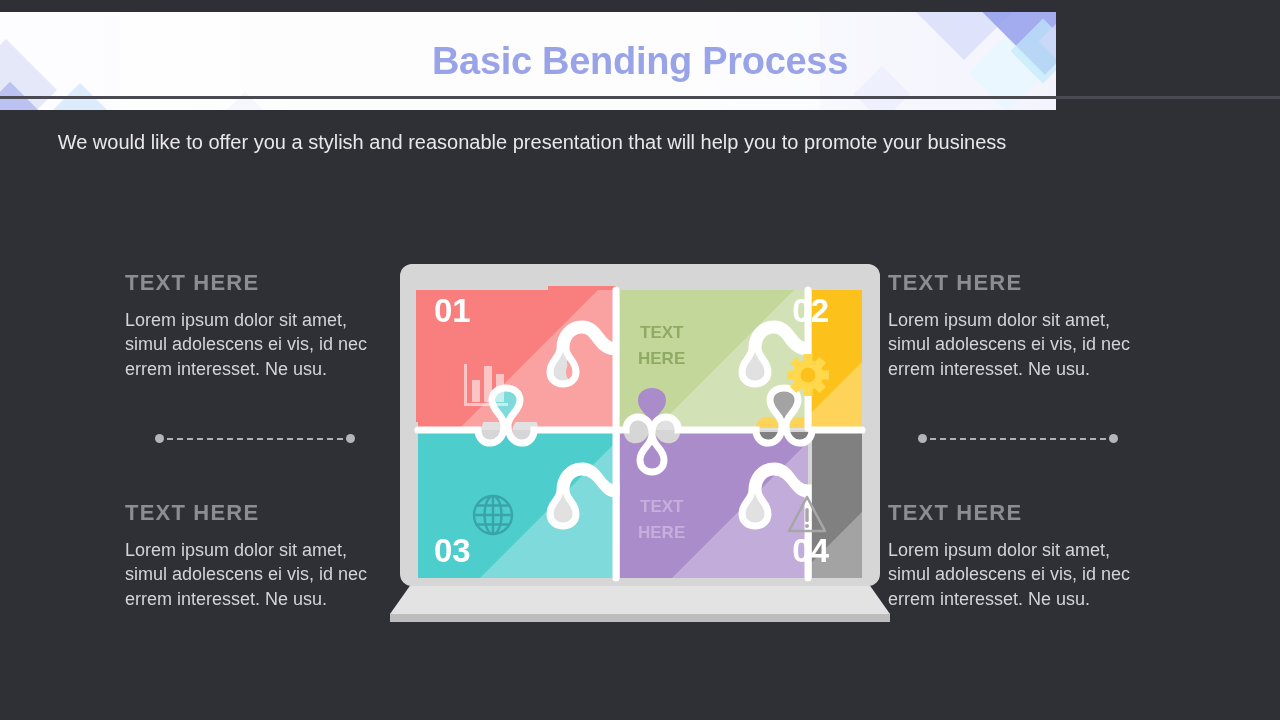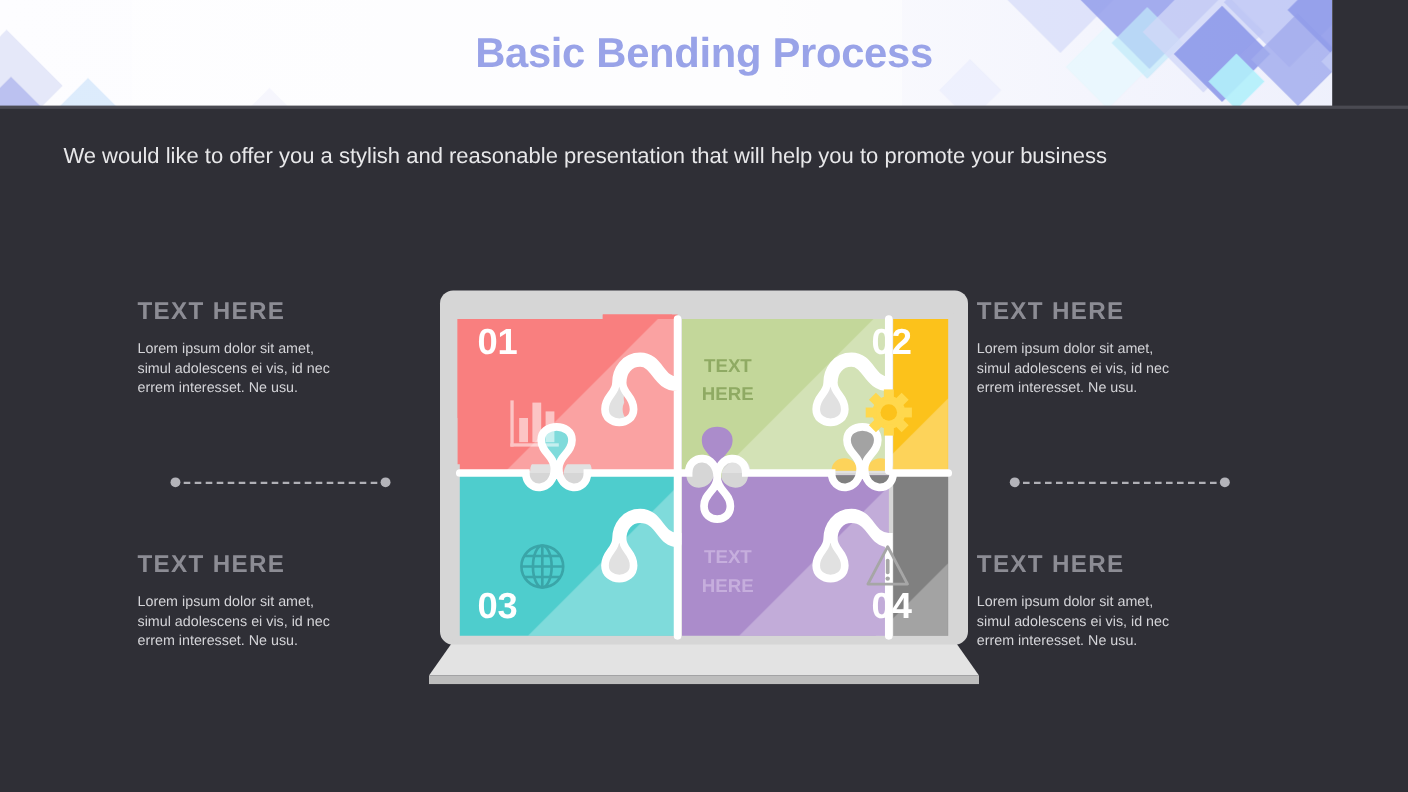--- a/index.html
+++ b/index.html
@@ -5,21 +5,21 @@
   * { margin:0; padding:0; box-sizing:border-box; }
   html,body { width:1280px; height:720px; overflow:hidden; }
   body {
     background:#2f2f36;
     font-family:"Liberation Sans", sans-serif;
     position:relative;
   }
 
   
   .header {
-    position:absolute; left:0; top:0; width:1211px; height:98px;
+    position:absolute; left:0; top:12px; width:1056px; height:98px;
     background:linear-gradient(100deg,#fdfdff 0%,#fbfbfe 45%,#f4f5fd 70%,#eef0fc 100%);
     overflow:hidden;
   }
   .header-deco { position:absolute; left:0; top:0; width:1280px; height:98px; }
   .header-title {
     position:absolute; left:0; top:0; width:1280px; height:98px;
     display:flex; align-items:center; justify-content:center;
     font-size:38px; letter-spacing:-0.3px; z-index:5;
   }
   .title-strong { font-weight:bold; color:#99a3e8; }
@@ -35,21 +35,21 @@
     text-align:center; color:#e8e8ea; font-size:20px;
   }
 
   
   .block { position:absolute; width:260px; text-align:left; }
   .block-heading {
     font-size:22px; font-weight:bold; color:#8c8c94;
     letter-spacing:1.2px; margin-bottom:12px;
   }
   .block-body {
-    font-size:13px; line-height:1.35; color:#d4d4d8; white-space:pre-line;
+    font-size:18px; line-height:1.35; color:#d4d4d8; white-space:pre-line;
   }
   .blk-tl { left:125px; top:270px; }
   .blk-bl { left:125px; top:500px; }
   .blk-tr { left:888px; top:270px; }
   .blk-br { left:888px; top:500px; }
 
   
   .divider { position:absolute; width:200px; height:9px; display:flex; align-items:center; }
   .divider .dot { width:9px; height:9px; border-radius:50%; background:#b4b4ba; flex:0 0 auto; }
   .divider .dash { flex:1 1 auto; height:0; border-top:2px dashed #b0b0b6; margin:0 3px; }

